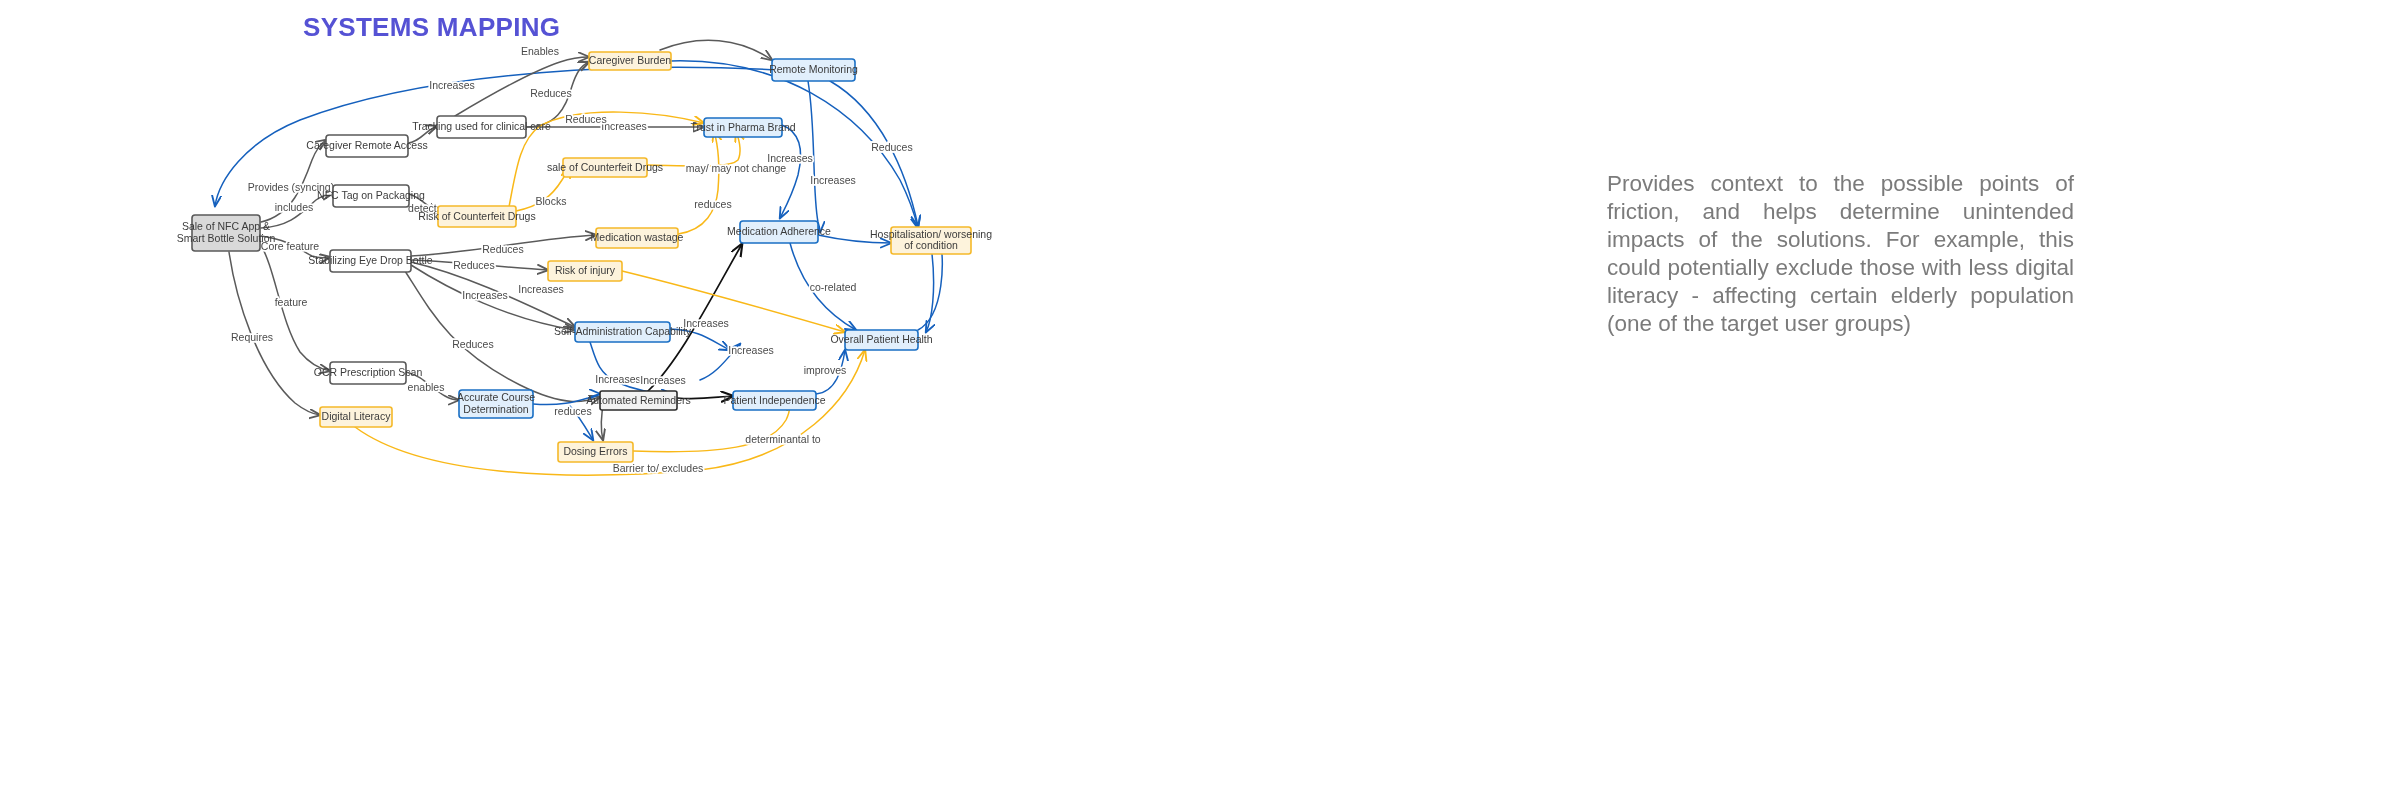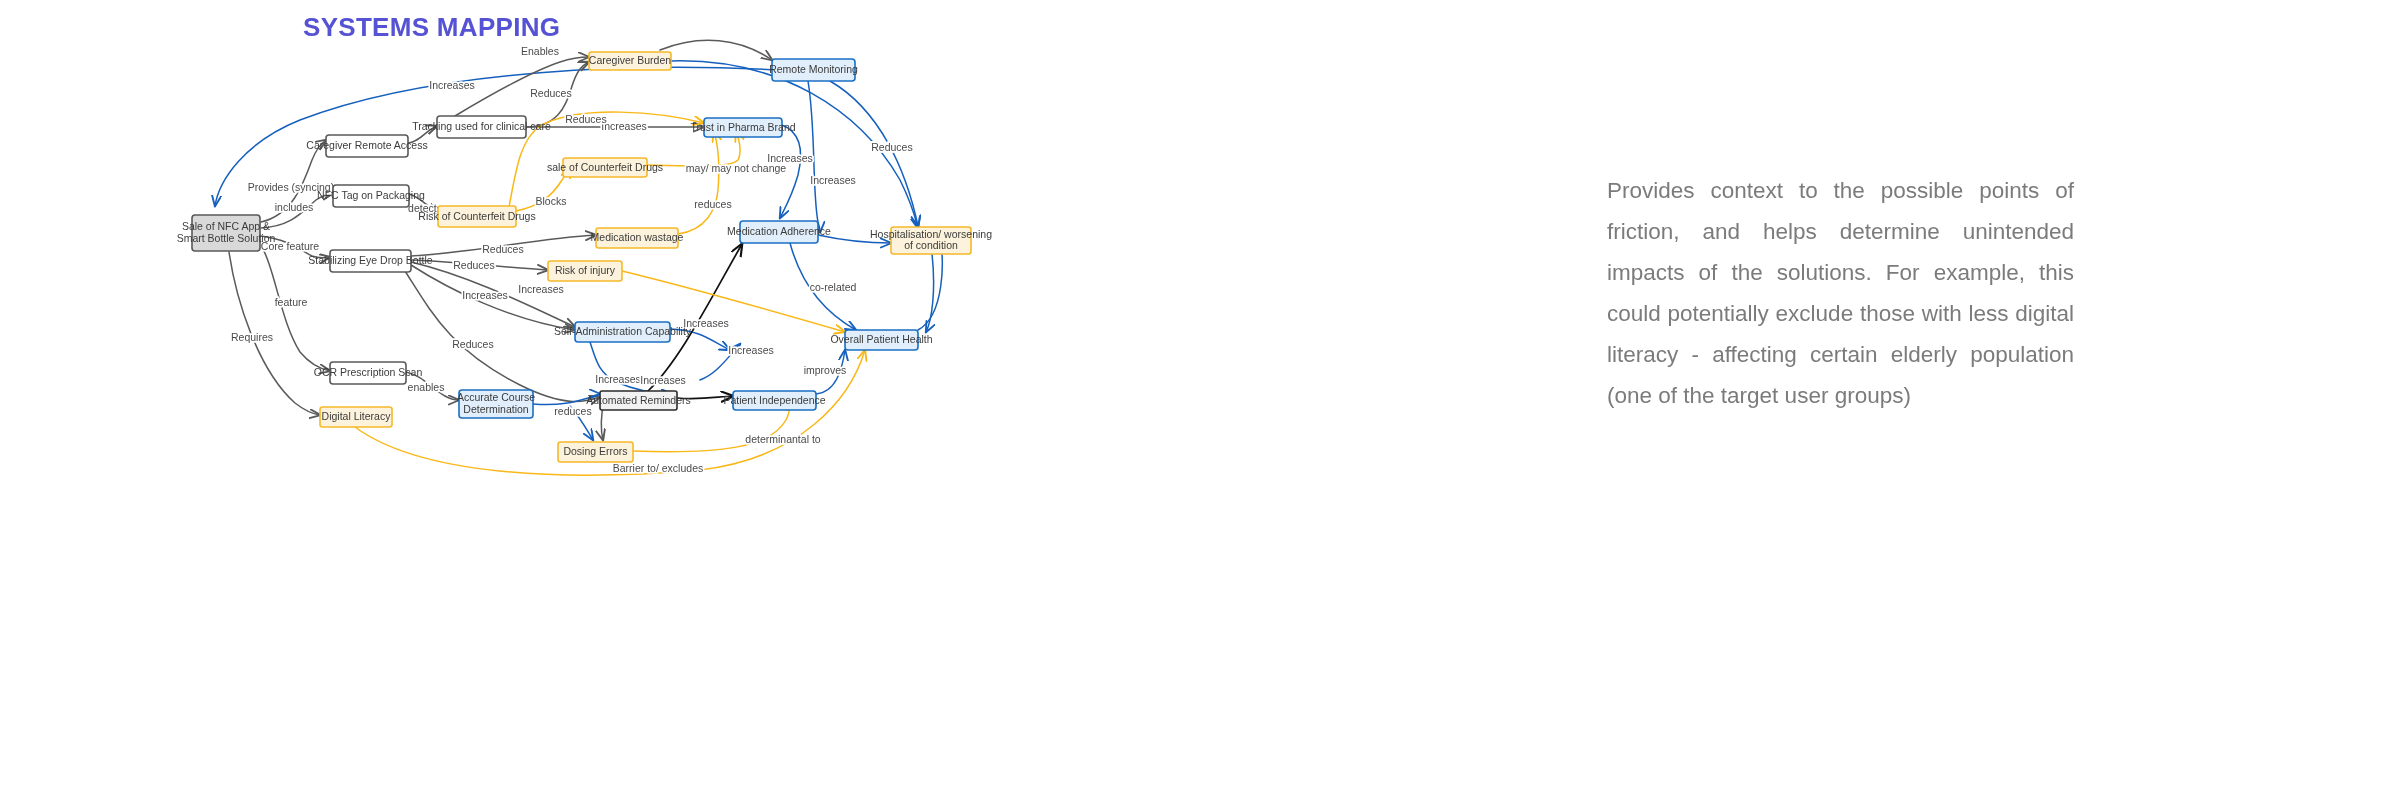--- a/index.html
+++ b/index.html
@@ -12,21 +12,21 @@
     font-family:"Liberation Sans",sans-serif;
     font-size:26px;font-weight:bold;letter-spacing:.3px;
     color:#5552d4;white-space:nowrap;
   }
 
   #map{position:absolute;left:0;top:0;width:1560px;height:809px;}
 
   #sidenote{
     position:absolute;left:1607px;top:170px;width:467px;
     font-family:"Liberation Sans",sans-serif;
-    font-size:22.5px;line-height:41px;color:#7b7b7b;
+    font-size:22.5px;line-height:28px;color:#7b7b7b;
     text-align:justify;
   }
 
   
   .nlabel{font-family:"Liberation Sans",sans-serif;font-size:10.5px;fill:#3b3b3b;}
   .elabel{font-family:"Liberation Sans",sans-serif;font-size:10.5px;fill:#4a4a4a;}
   .nbox{stroke-width:1.6px;}
   .edge{fill:none;}
 </style>
 </head>

